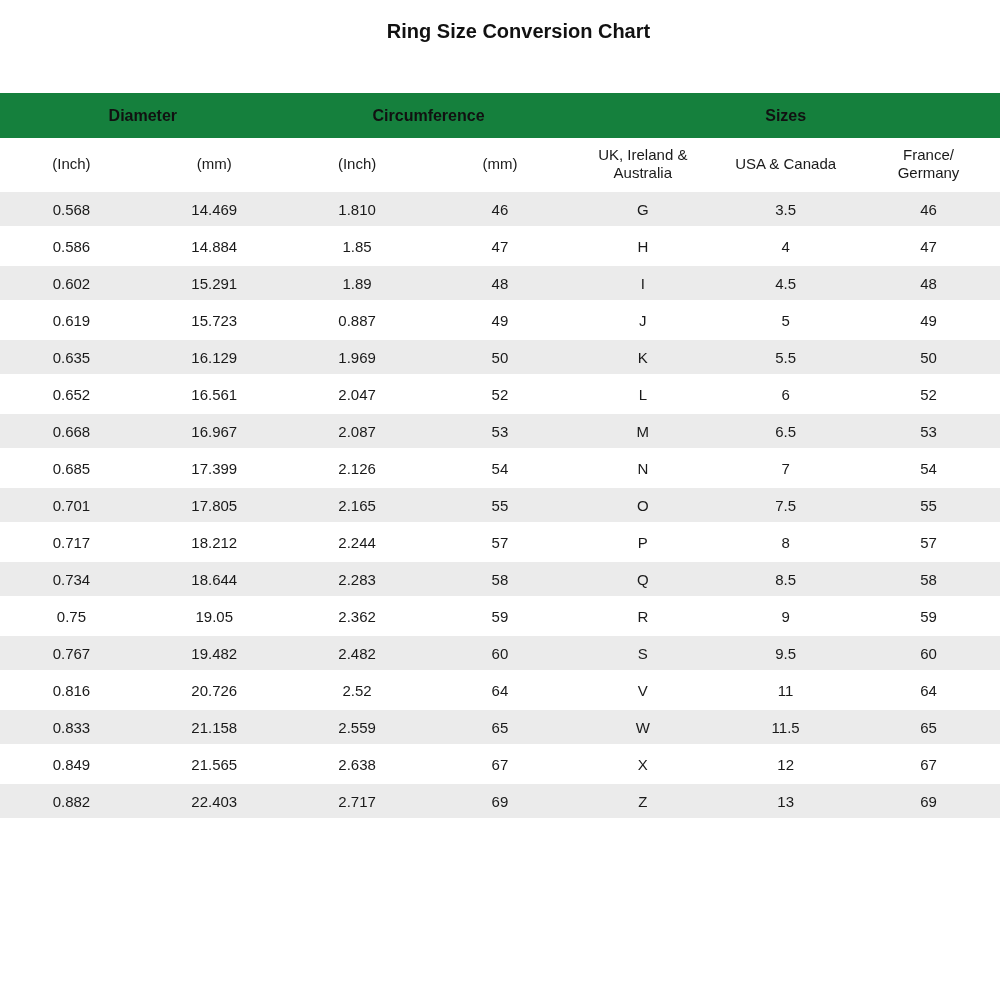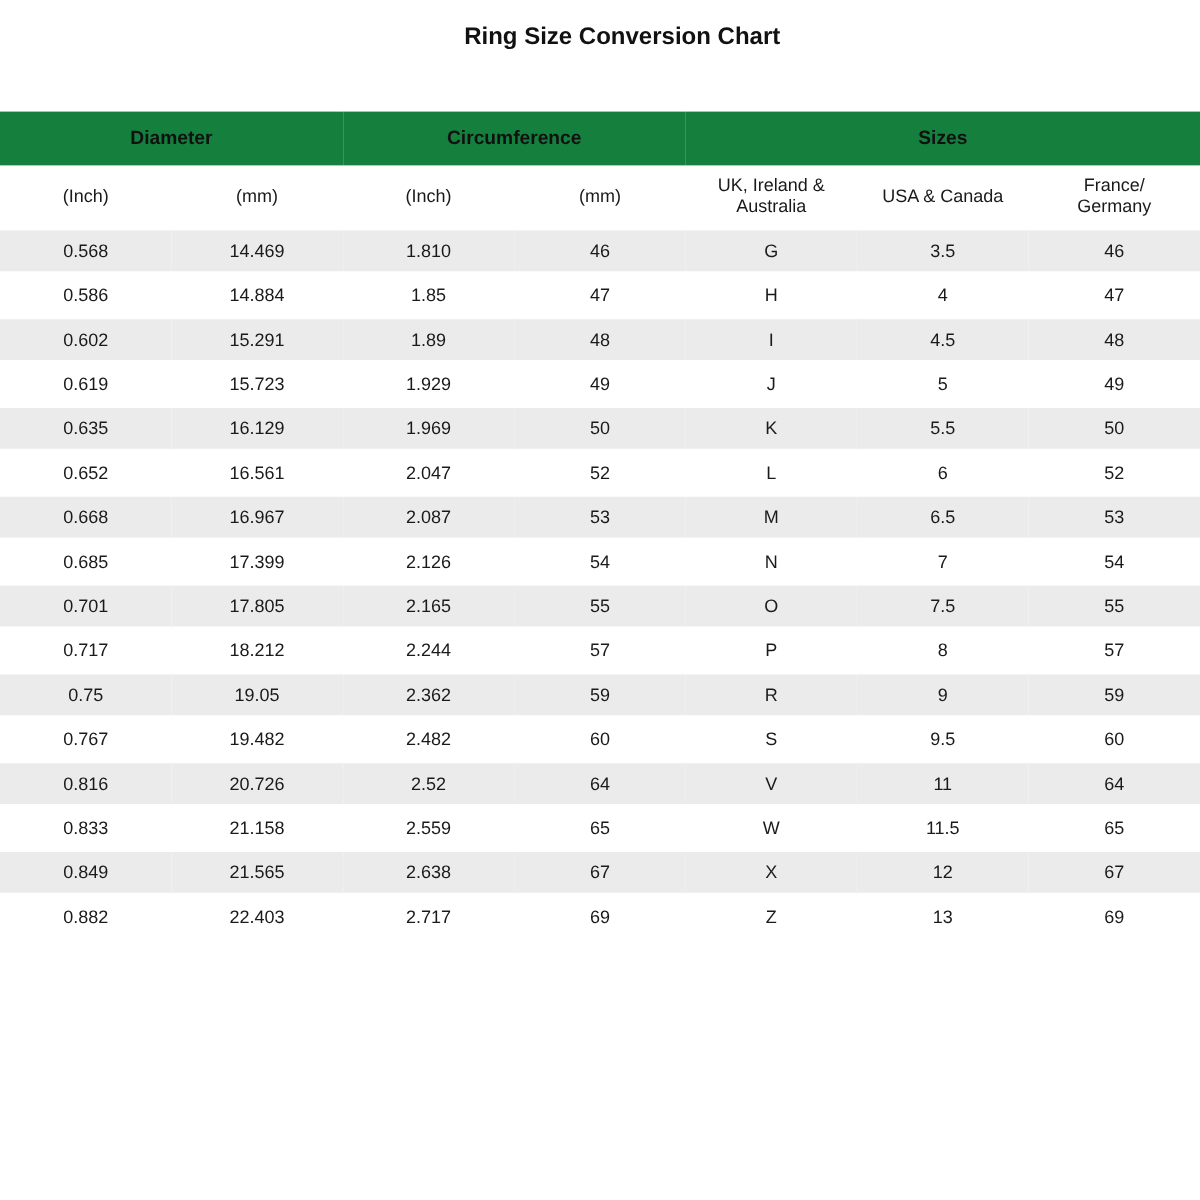--- a/index.html
+++ b/index.html
@@ -120,21 +120,21 @@
         <td>15.291</td>
         <td>1.89</td>
         <td>48</td>
         <td>I</td>
         <td>4.5</td>
         <td>48</td>
       </tr>
       <tr>
         <td>0.619</td>
         <td>15.723</td>
-        <td>1.929</td>
+        <td>0.887</td>
         <td>49</td>
         <td>J</td>
         <td>5</td>
         <td>49</td>
       </tr>
       <tr>
         <td>0.635</td>
         <td>16.129</td>
         <td>1.969</td>
         <td>50</td>
@@ -181,20 +181,29 @@
       <tr>
         <td>0.717</td>
         <td>18.212</td>
         <td>2.244</td>
         <td>57</td>
         <td>P</td>
         <td>8</td>
         <td>57</td>
       </tr>
       <tr>
+        <td>0.734</td>
+        <td>18.644</td>
+        <td>2.283</td>
+        <td>58</td>
+        <td>Q</td>
+        <td>8.5</td>
+        <td>58</td>
+      </tr>
+      <tr>
         <td>0.75</td>
         <td>19.05</td>
         <td>2.362</td>
         <td>59</td>
         <td>R</td>
         <td>9</td>
         <td>59</td>
       </tr>
       <tr>
         <td>0.767</td>

